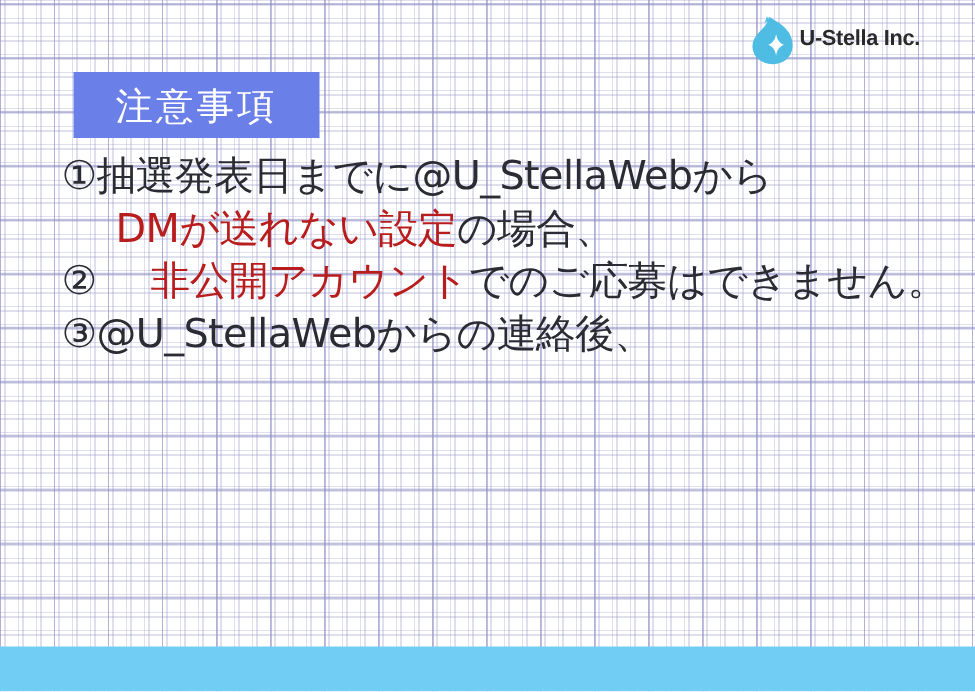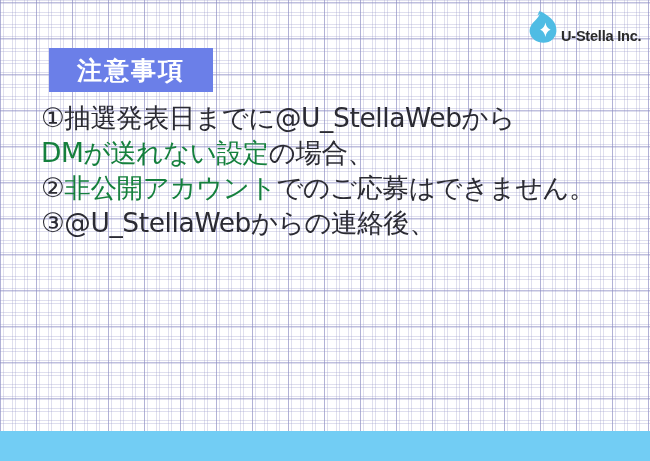--- a/index.html
+++ b/index.html
@@ -44,24 +44,24 @@
       repeating-linear-gradient(to bottom,
         rgba(140,140,195,0.55) 0px, rgba(140,140,195,0.55) 1px,
         rgba(0,0,0,0) 1px, rgba(0,0,0,0) 36px);
     background-position: 0px 2px;
     pointer-events: none;
   }
 
   
   #logo {
     position: absolute;
-    left: 528px;
+    left: 500px;
     top: 10px;
     display: flex;
-    align-items: flex-end;
+    align-items: center;
     gap: 3px;
   }
   #logo .mark { width: 30px; height: 34px; display: block; }
   #logo .wordmark {
     font-family: "Liberation Sans", sans-serif;
     font-size: 14.5px;
     font-weight: 700;
     color: #2a2a2a;
     letter-spacing: -0.2px;
     white-space: nowrap;
@@ -77,42 +77,42 @@
     width: 164px;
     height: 44px;
     background: #6B7FE8;
     display: flex;
     align-items: center;
     justify-content: center;
   }
   #title-badge .title-text {
     color: #ffffff;
     font-size: 25px;
-    font-weight: 700;
+    font-weight: 400;
     letter-spacing: 2px;
     line-height: 1;
     white-space: nowrap;
   }
 
   
   #body-copy {
     position: absolute;
     left: 41px;
     top: 100px;
     width: 638px;
   }
   .copy-line {
     font-size: 26.5px;
     line-height: 35px;
     color: #2b2b33;
     white-space: nowrap;
     font-weight: 400;
     letter-spacing: -0.4px;
   }
-  .hl { color: #15803d; }
+  .hl { color: #b91c1c; padding-left: 36px; }
 
   
   #bottom-bar {
     position: absolute;
     left: 0;
     top: 431px;
     width: 650px;
     height: 30px;
     background: #72CDF4;
   }

